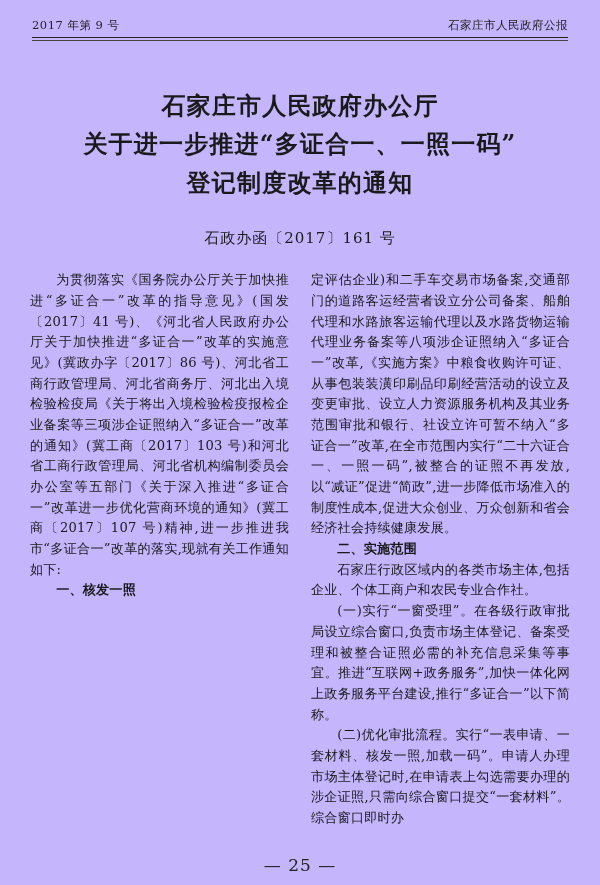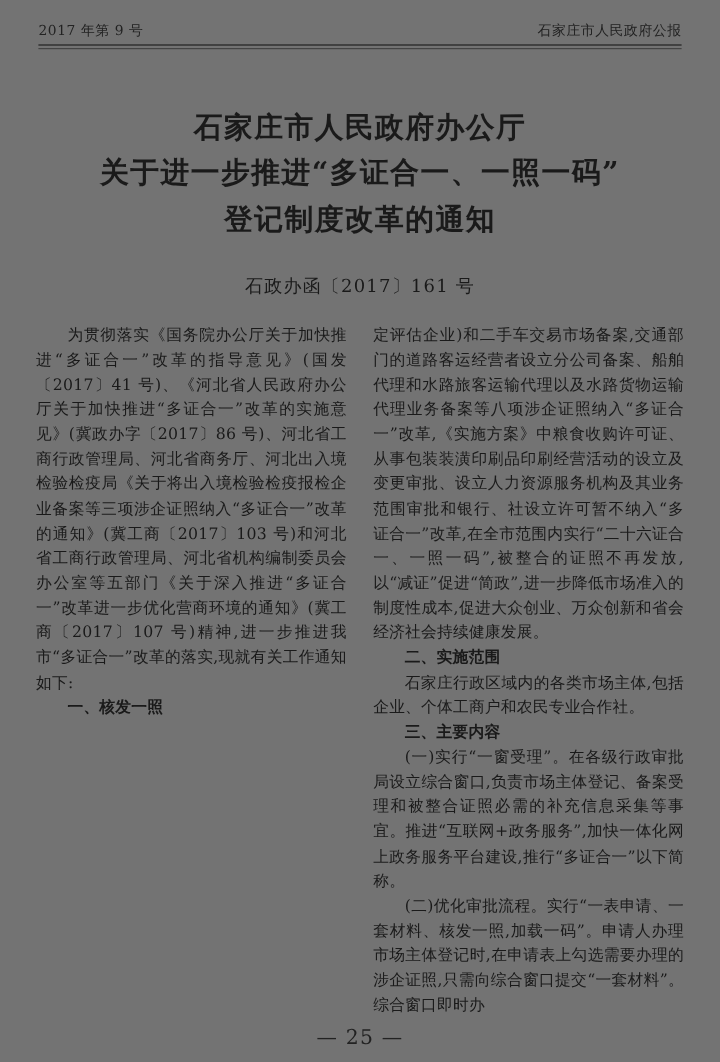--- a/index.html
+++ b/index.html
@@ -14,21 +14,21 @@
     color: #1a1a1a;
     position: relative;
     overflow: hidden;
   }
   .page {
     width: 600px;
     height: 885px;
     box-sizing: border-box;
     padding: 18px 30px 14px 30px;
     position: relative;
-    background: #737373;
+    background: #c4b5fd;
   }
   
   .running-head {
     display: flex;
     justify-content: space-between;
     align-items: flex-end;
     font-size: 11.5px;
     letter-spacing: 0.5px;
     color: #222;
     padding: 0 2px 4px 2px;
@@ -118,20 +118,19 @@
 
   <div class="columns">
     <div class="col">
       <p class="indent2">为贯彻落实《国务院办公厅关于加快推进“多证合一”改革的指导意见》(国发〔2017〕41 号)、《河北省人民政府办公厅关于加快推进“多证合一”改革的实施意见》(冀政办字〔2017〕86 号)、河北省工商行政管理局、河北省商务厅、河北出入境检验检疫局《关于将出入境检验检疫报检企业备案等三项涉企证照纳入“多证合一”改革的通知》(冀工商〔2017〕103 号)和河北省工商行政管理局、河北省机构编制委员会办公室等五部门《关于深入推进“多证合一”改革进一步优化营商环境的通知》(冀工商〔2017〕107 号)精神,进一步推进我市“多证合一”改革的落实,现就有关工作通知如下:</p>
       <p class="head-indent">一、核发一照</p>
     </div>
     <div class="col">
       <p>定评估企业)和二手车交易市场备案,交通部门的道路客运经营者设立分公司备案、船舶代理和水路旅客运输代理以及水路货物运输代理业务备案等八项涉企证照纳入“多证合一”改革,《实施方案》中粮食收购许可证、从事包装装潢印刷品印刷经营活动的设立及变更审批、设立人力资源服务机构及其业务范围审批和银行、社设立许可暂不纳入“多证合一”改革,在全市范围内实行“二十六证合一、一照一码”,被整合的证照不再发放,以“减证”促进“简政”,进一步降低市场准入的制度性成本,促进大众创业、万众创新和省会经济社会持续健康发展。</p>
       <p class="head-indent">二、实施范围</p>
       <p class="indent2">石家庄行政区域内的各类市场主体,包括企业、个体工商户和农民专业合作社。</p>
-      <p class="head-indent">三、主要内容</p>
       <p class="indent2">(一)实行“一窗受理”。在各级行政审批局设立综合窗口,负责市场主体登记、备案受理和被整合证照必需的补充信息采集等事宜。推进“互联网+政务服务”,加快一体化网上政务服务平台建设,推行“多证合一”以下简称。</p>
       <p class="indent2">(二)优化审批流程。实行“一表申请、一套材料、核发一照,加载一码”。申请人办理市场主体登记时,在申请表上勾选需要办理的涉企证照,只需向综合窗口提交“一套材料”。综合窗口即时办</p>
     </div>
   </div>
 
   <div class="footer">— 25 —</div>
 </div>
 
 </body></html>

